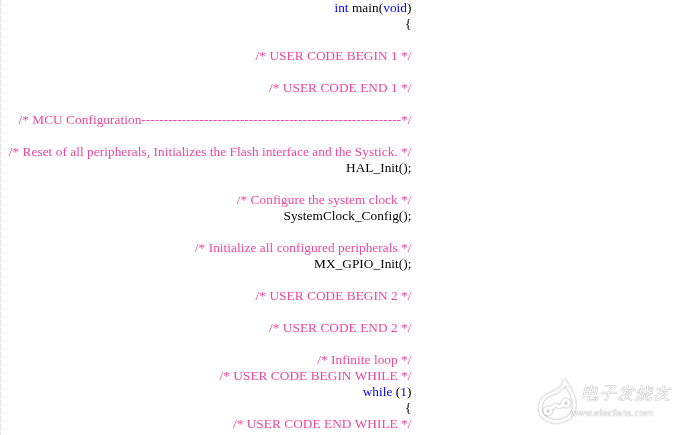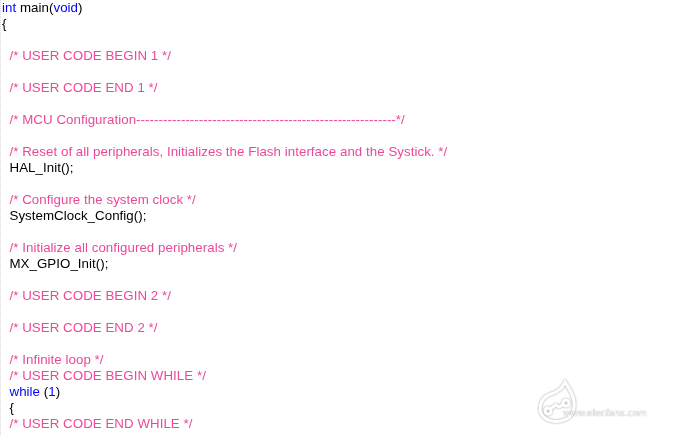--- a/index.html
+++ b/index.html
@@ -6,42 +6,42 @@
     body {
       width: 681px; height: 435px; overflow: hidden;
       background: #ffffff; position: relative;
     }
     .gutter-line {
       position: absolute; left: 0; top: 0; bottom: 0; width: 1px;
       border-left: 1px dotted #d8d8d8;
     }
     .code {
       position: absolute; left: 2px; top: 0;
-      font-family: Liberation Sans, sans-serif;
+      font-family: Liberation Serif, serif;
       font-size: 13.3px; line-height: 16px;
       letter-spacing: 0.05px;
-      white-space: pre; color: #000000;
+      white-space: pre; color: #000000; text-align: right;
     }
     .line { height: 16px; }
     .kw { color: #0000ff; }
     .num { color: #0000ff; }
     .cm { color: #ec4899; }
     .pl { color: #000000; }
     .watermark {
       position: absolute; left: 535px; top: 378px; width: 140px; height: 50px;
       opacity: 0.9;
     }
     .wm-cn {
       position: absolute; left: 46px; top: 4px;
       font-family: "DejaVu Sans", sans-serif; font-size: 17px; font-style: italic;
       color: #ffffff; letter-spacing: 1px;
       text-shadow: 0 0 1px #9a9a9a, 0 0 1px #9a9a9a;
     }
     .wm-url {
-      position: absolute; left: 28px; top: 30px;
+      position: absolute; left: 35px; top: 30px;
       font-family: "DejaVu Sans", sans-serif; font-size: 9px;
       color: #ffffff;
       text-shadow: 0 0 1px #9a9a9a, 0 0 1px #9a9a9a;
     }
   </style>
 </head>
 <body>
 
 <div class="gutter-line"></div>
 
@@ -49,14 +49,15 @@
 
 <div class="watermark">
   <svg width="44" height="50" viewBox="0 0 44 50" style="position:absolute;left:0;top:0;">
     <g fill="none" stroke="#ffffff" stroke-width="3" style="filter:drop-shadow(0 0 1px #999)">
       <path d="M30 4 C36 14, 42 22, 38 34 C34 44, 18 46, 10 40 C2 34, 4 20, 16 16 C22 14, 28 10, 30 4 Z"></path>
       <circle cx="13" cy="33" r="3"></circle>
       <circle cx="31" cy="25" r="3"></circle>
       <path d="M15 31 L21 27 L24 29 L29 26"></path>
     </g>
   </svg>
+  <div class="wm-cn">电子发烧友</div>
   <div class="wm-url">www.elecfans.com</div>
 </div>
 
 </body></html>

